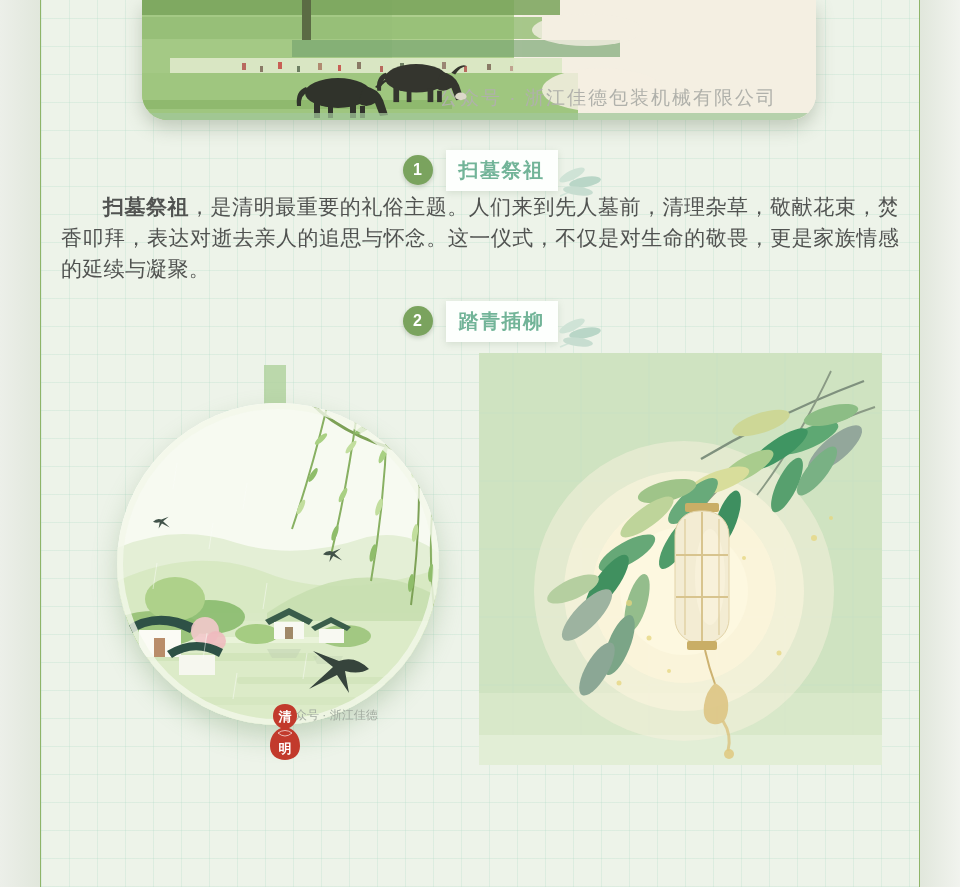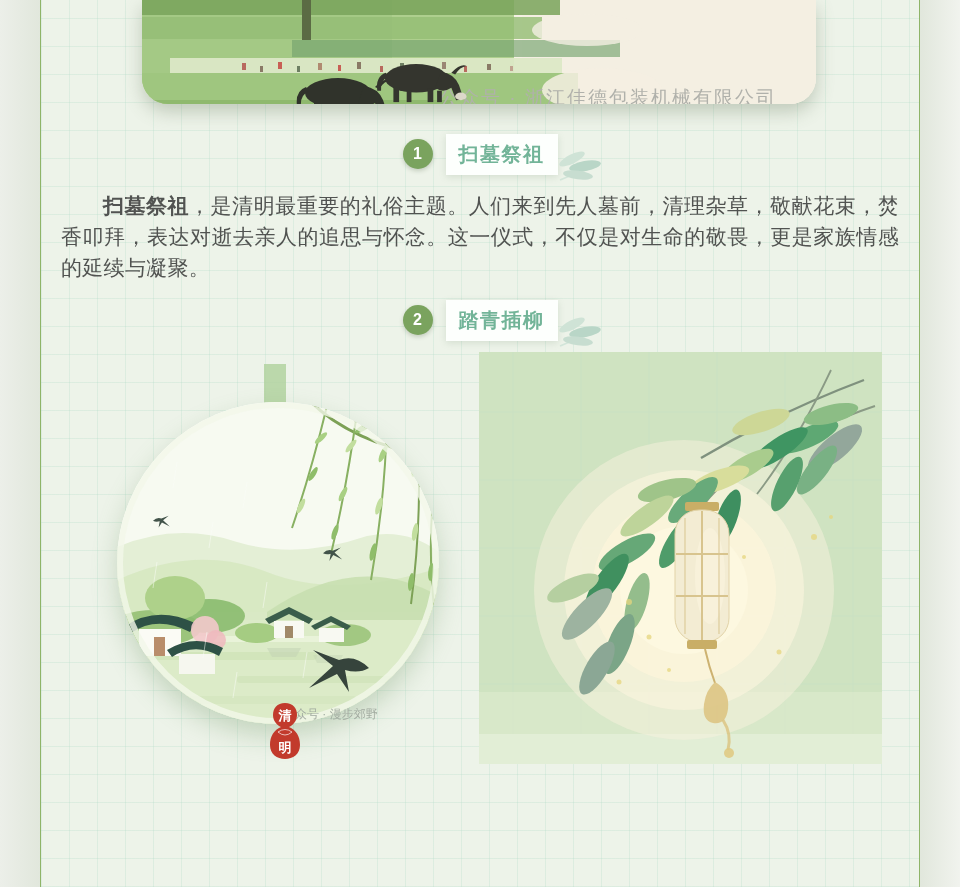--- a/index.html
+++ b/index.html
@@ -15,21 +15,21 @@
   .content {
     position:relative; flex:1; height:887px;
     background-color:#edf3e9;
     background-image:
       repeating-linear-gradient(0deg,  rgba(160,212,190,.22) 0 1px, transparent 1px 28px),
       repeating-linear-gradient(90deg, rgba(160,212,190,.22) 0 1px, transparent 1px 28px);
   }
 
   
   .hero {
-    position:relative; margin:0 0 9px 101px; width:674px; height:104px;
+    position:relative; margin:0 0 9px 101px; width:674px; height:120px;
     border-radius:0 0 26px 26px; overflow:hidden;
     box-shadow:0 8px 18px rgba(90,110,80,.30);
     background:#f5f1e4;
   }
   .hero svg { display:block; }
 
   
   .section-heading { position:relative; height:40px; display:flex; align-items:center; justify-content:center; }
   .section-heading.first  { margin-top:30px; }
   .section-heading.second { margin-top:17px; }
@@ -40,21 +40,21 @@
   }
   .title-wrap { position:relative; }
   .title-box {
     background:#fdfffd; padding:7px 13px; font-size:20px; font-weight:bold;
     color:#72b498; letter-spacing:1.5px; box-shadow:0 2px 7px rgba(110,140,110,.20);
   }
   .title-leaf { position:absolute; right:-48px; bottom:-9px; }
 
   
   .para {
-    margin:16px 20px 0; font-size:21px; line-height:31px; color:#515351;
+    margin:1px 20px 0; font-size:21px; line-height:31px; color:#515351;
     text-indent:2em; text-align:justify; letter-spacing:.3px;
   }
   .para .lead { font-weight:bold; }
 
   
   .illustrations { position:relative; margin-top:12px; height:412px; }
 
   .fan-tab { position:absolute; left:223px; top:12px; width:22px; height:42px; background:#b2d2a0; opacity:.85; }
 
   .fan {
@@ -253,21 +253,21 @@
               <line x1="130" y1="80" x2="126" y2="106"></line>
             <line x1="150" y1="180" x2="146" y2="206"></line>
               <line x1="90" y1="230" x2="86" y2="256"></line>
             <line x1="190" y1="250" x2="186" y2="276"></line>
               <line x1="120" y1="270" x2="116" y2="296"></line>
           </g>
           <circle cx="161" cy="161" r="158" fill="none" stroke="#f2f7ea" stroke-width="6" opacity=".8"></circle>
         </svg>
       </div>
 
-      <div class="fan-watermark">众号 · 漫步郊野</div>
+      <div class="fan-watermark">众号 · 浙江佳德</div>
 
       <svg class="seal" width="36" height="58" viewBox="0 0 36 58">
         <path d="M18,1 C26,1 30,6 30,13 C30,19 26,23 22,25 C29,28 33,34 33,43 C33,52 26,57 18,57 C10,57 3,52 3,43 C3,34 7,28 14,25 C10,23 6,19 6,13 C6,6 10,1 18,1 Z" fill="#c23a2c"></path>
         <text x="18" y="18" font-size="13" fill="#ffffff" text-anchor="middle" font-weight="bold">清</text>
         <path d="M11,30 q7,-5 14,0 q-7,6 -14,0" stroke="#ffffff" stroke-width="1" fill="none" opacity=".65"></path>
         <text x="18" y="50" font-size="13" fill="#ffffff" text-anchor="middle" font-weight="bold">明</text>
       </svg>
 
       <div class="lantern-illo">
         <svg width="403" height="412" viewBox="0 0 403 412">

